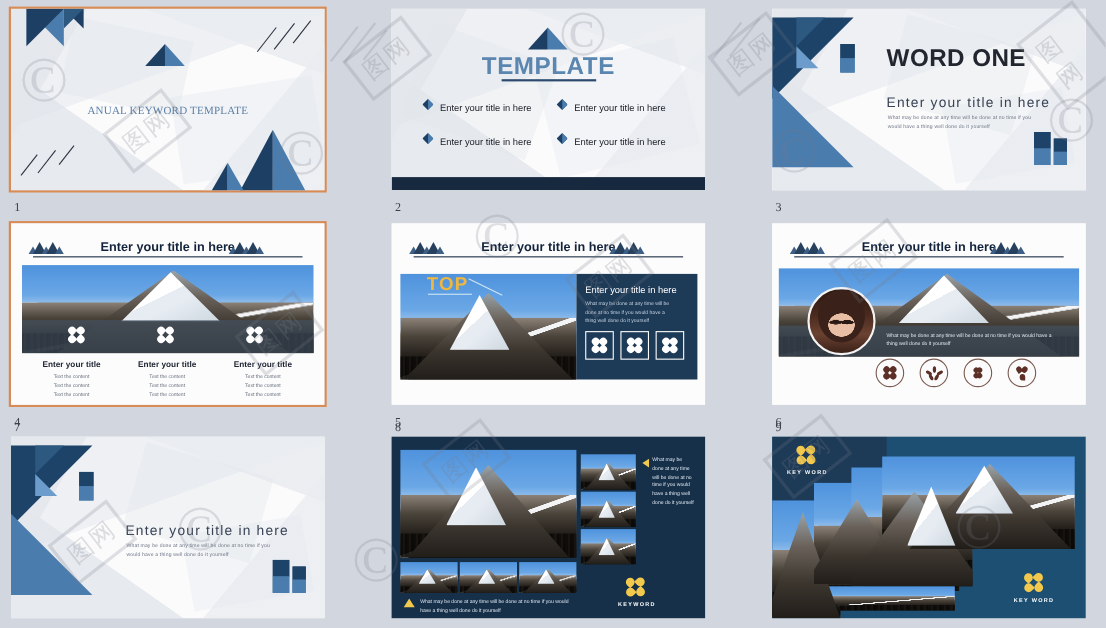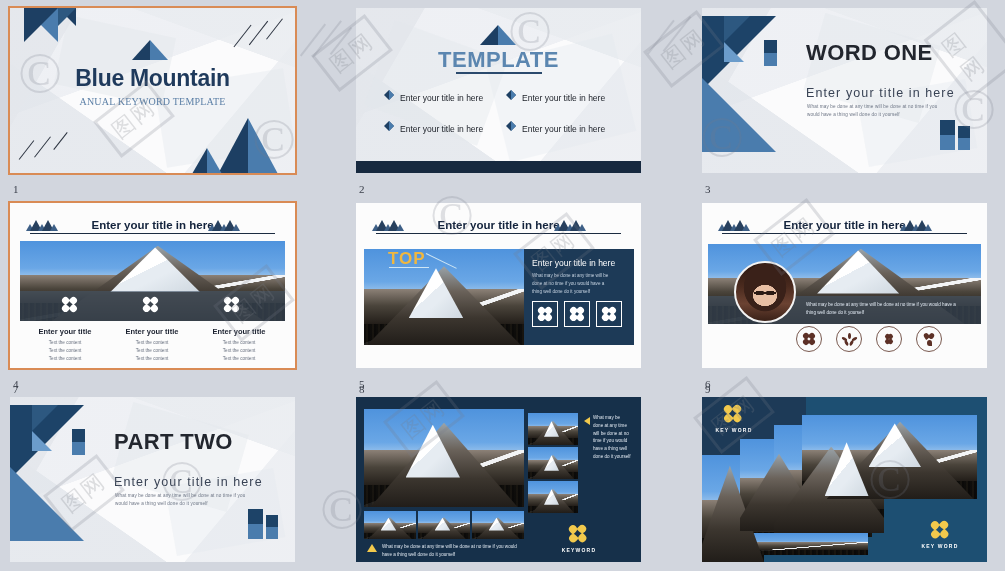--- a/index.html
+++ b/index.html
@@ -183,21 +183,20 @@
       <div class="polyshape" style="left:150px;top:70px;width:130px;height:80px;transform:rotate(-9deg);opacity:.5;"></div>
 
       <div class="tri" style="left:14px;top:0;border-left:34px solid transparent;border-right:0;border-top:34px solid #4a7cad;"></div>
       <div class="tri" style="left:14px;top:0;border-right:34px solid transparent;border-left:0;border-top:34px solid #1d3f63;"></div>
       <div class="tri" style="left:48px;top:0;border-left:18px solid transparent;border-right:0;border-top:18px solid #1d3f63;"></div>
       <div class="tri" style="left:48px;top:0;border-right:18px solid transparent;border-left:0;border-top:18px solid #2d5880;"></div>
 
       <div class="tri" style="left:122px;top:32px;border-left:18px solid transparent;border-right:0;border-bottom:20px solid #1d3f63;"></div>
       <div class="tri" style="left:140px;top:32px;border-right:18px solid transparent;border-left:0;border-bottom:20px solid #4a7cad;"></div>
 
-      <div class="t-title1" style="position:absolute;left:0;right:0;top:57px;text-align:center;">Blue Mountain</div>
       <div class="t-sub1" style="position:absolute;left:0;right:0;top:88px;text-align:center;">ANUAL KEYWORD TEMPLATE</div>
 
       <div class="tri" style="left:208px;top:110px;border-left:30px solid transparent;border-right:0;border-bottom:56px solid #1d3f63;"></div>
       <div class="tri" style="left:238px;top:110px;border-right:30px solid transparent;border-left:0;border-bottom:56px solid #4a7cad;"></div>
       <div class="tri" style="left:182px;top:140px;border-left:15px solid transparent;border-right:0;border-bottom:26px solid #1d3f63;"></div>
       <div class="tri" style="left:197px;top:140px;border-right:15px solid transparent;border-left:0;border-bottom:26px solid #4a7cad;"></div>
 
       <div style="position:absolute;left:232px;top:14px;width:1px;height:28px;background:#2c3340;transform:rotate(38deg);"></div>
       <div style="position:absolute;left:248px;top:10px;width:1px;height:30px;background:#2c3340;transform:rotate(38deg);"></div>
       <div style="position:absolute;left:264px;top:8px;width:1px;height:26px;background:#2c3340;transform:rotate(38deg);"></div>
@@ -478,21 +477,20 @@
       <div class="polyshape" style="left:110px;top:20px;width:120px;height:80px;transform:rotate(16deg);opacity:.55;"></div>
       <div class="polyshape" style="left:160px;top:80px;width:110px;height:70px;transform:rotate(-10deg);opacity:.45;"></div>
 
       <div class="tri" style="left:0;top:8px;border-top:74px solid #1d4368;border-right:74px solid transparent;"></div>
       <div class="tri" style="left:0;top:70px;border-bottom:74px solid #4a7cad;border-right:74px solid transparent;"></div>
       <div class="tri" style="left:22px;top:8px;border-top:26px solid #2d5880;border-right:26px solid transparent;"></div>
       <div class="tri" style="left:22px;top:34px;border-bottom:20px solid #6b9ccb;border-right:20px solid transparent;"></div>
       <div class="tri" style="left:62px;top:32px;border-top:13px solid #1d4368;border-bottom:13px solid transparent;border-left:13px solid #1d4368;"></div>
       <div class="tri" style="left:62px;top:45px;border-bottom:13px solid #4a7cad;border-left:13px solid #4a7cad;"></div>
 
-      <div class="t-part" style="position:absolute;left:104px;top:32px;">PART TWO</div>
       <div class="t-partsub" style="position:absolute;left:104px;top:78px;">Enter your title in here</div>
       <div class="t-body-xs" style="position:absolute;left:105px;top:95px;width:132px;">What may be done at any time will be done at no time if you would have a thing well done do it yourself</div>
 
       <div class="tri" style="left:238px;top:112px;border-top:15px solid #1d4368;border-bottom:15px solid transparent;border-left:15px solid #1d4368;"></div>
       <div class="tri" style="left:238px;top:127px;border-bottom:15px solid #4a7cad;border-left:15px solid #4a7cad;"></div>
       <div class="tri" style="left:256px;top:118px;border-top:12px solid #1d4368;border-bottom:12px solid transparent;border-left:12px solid #1d4368;"></div>
       <div class="tri" style="left:256px;top:130px;border-bottom:12px solid #4a7cad;border-left:12px solid #4a7cad;"></div>
     </div>
     <div class="slidenum" style="left:13px; top:383px;">7</div>
   </div>

